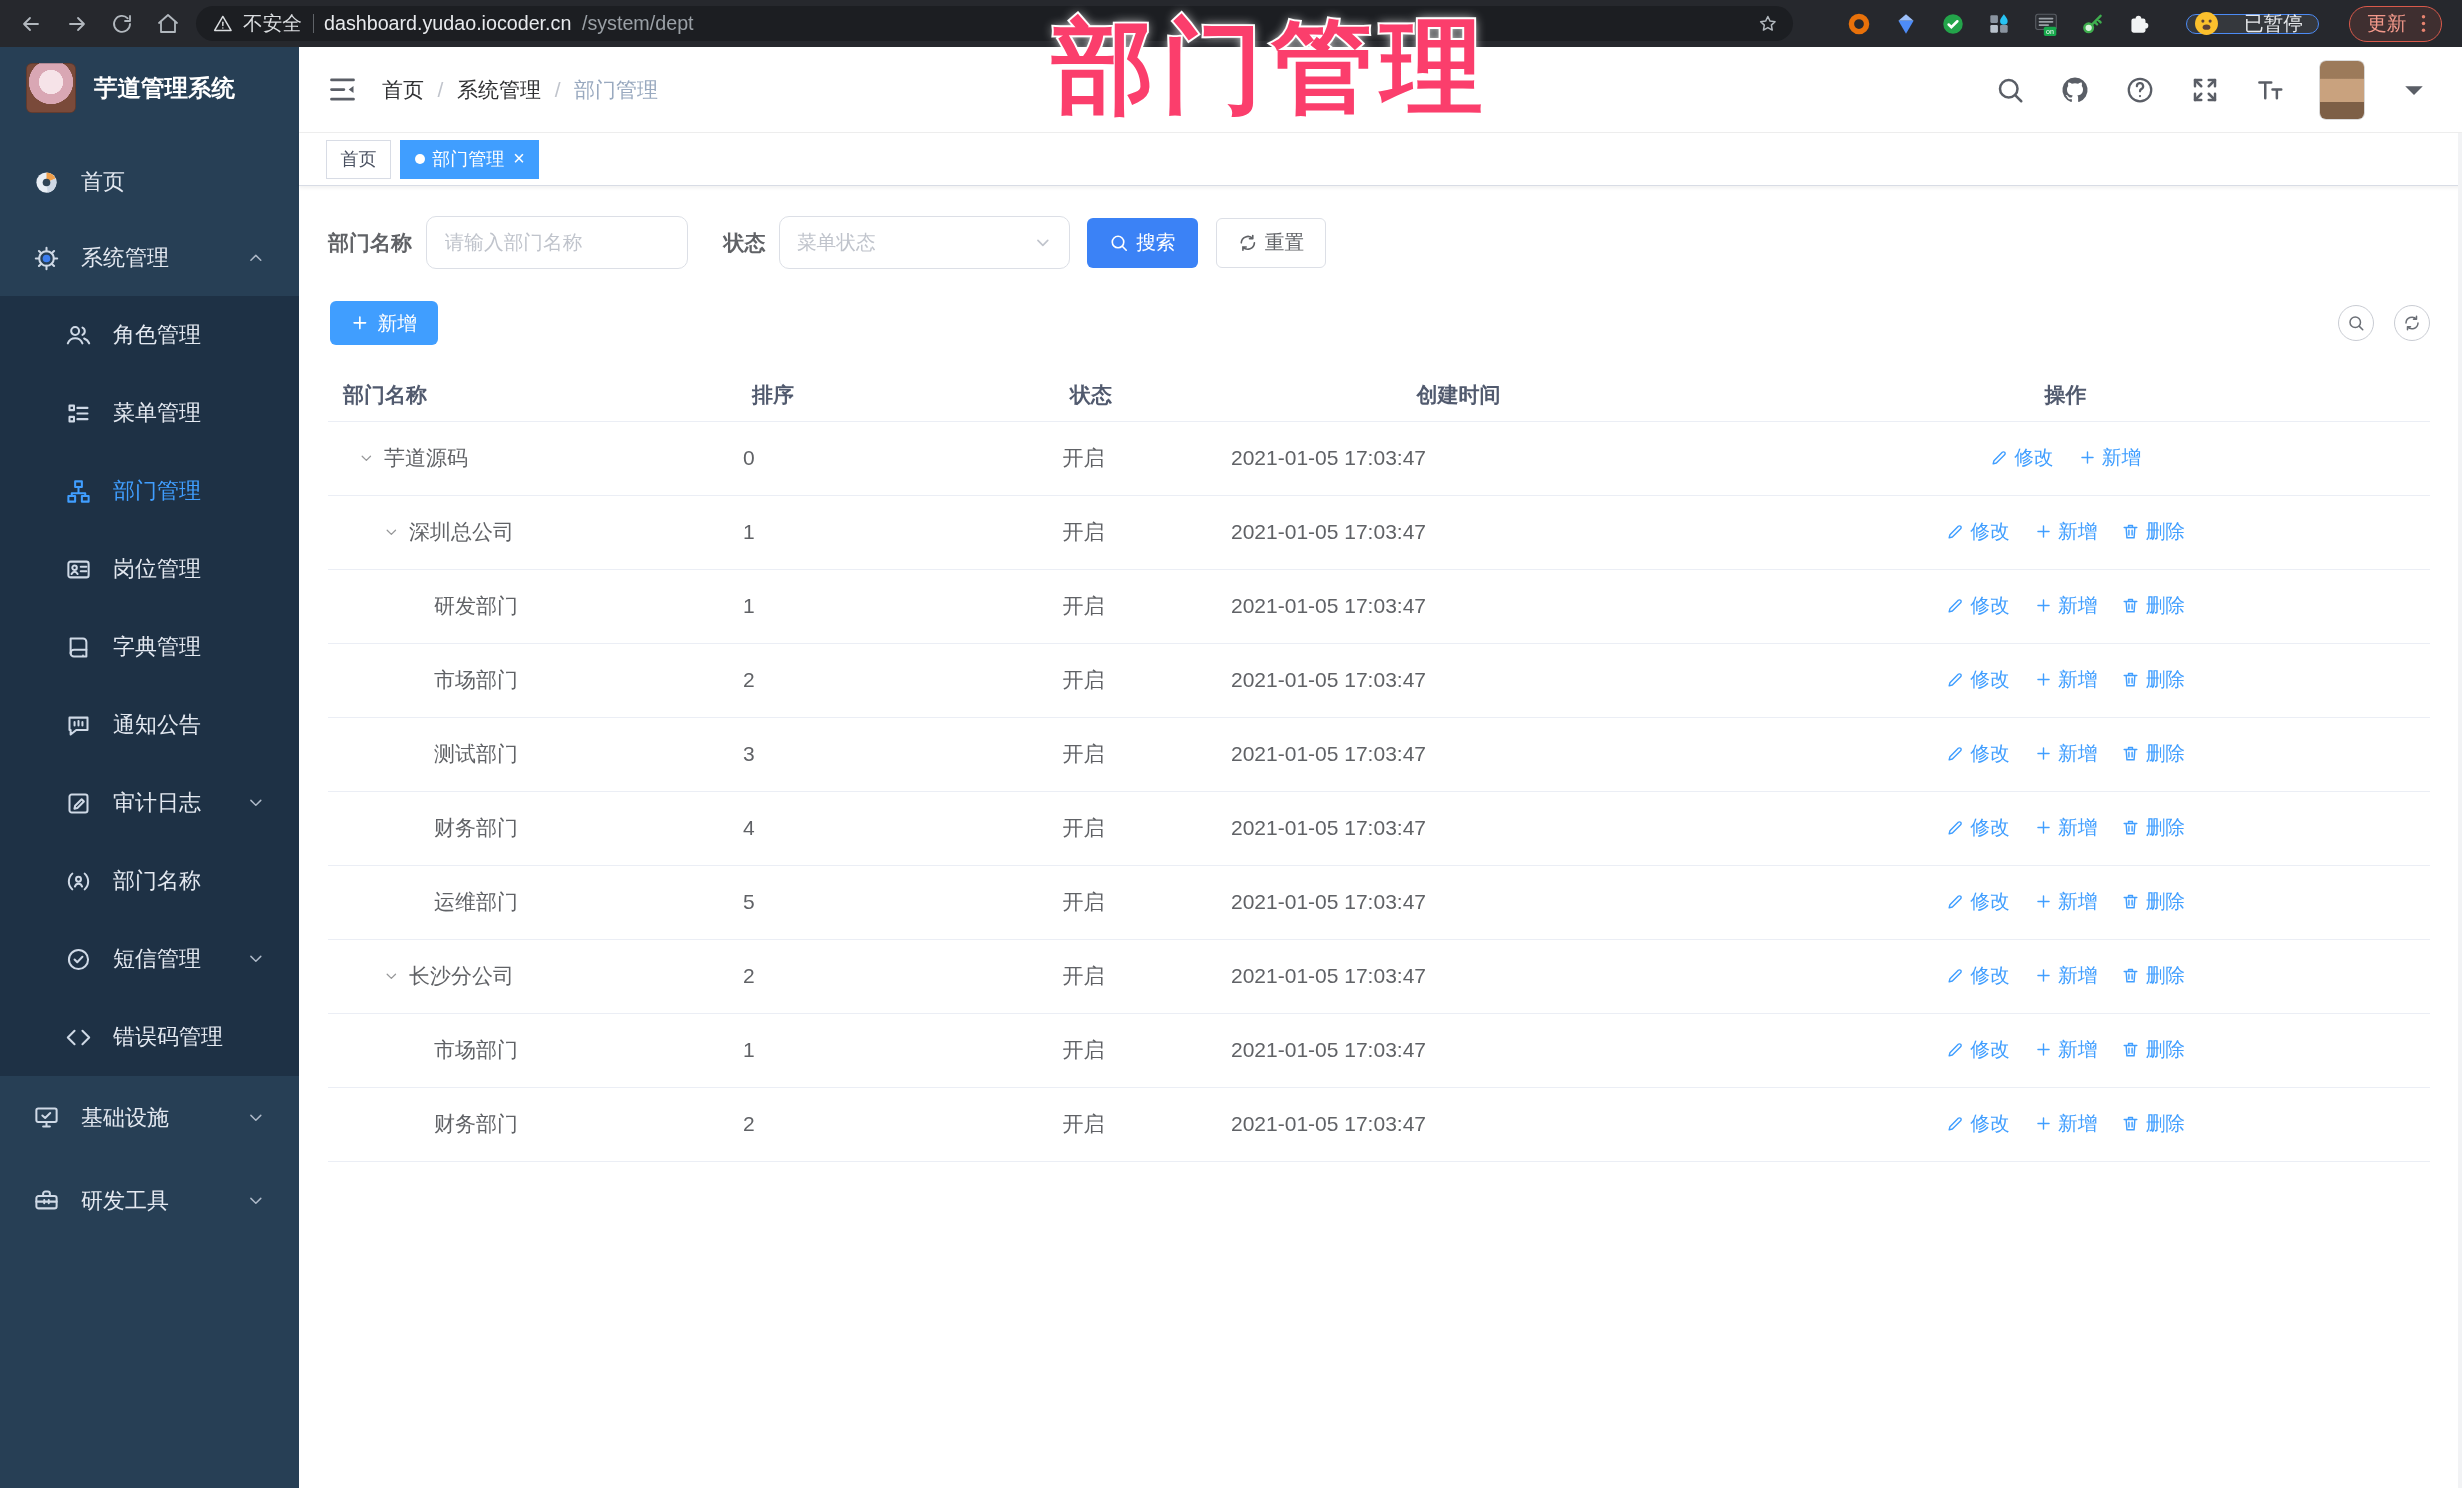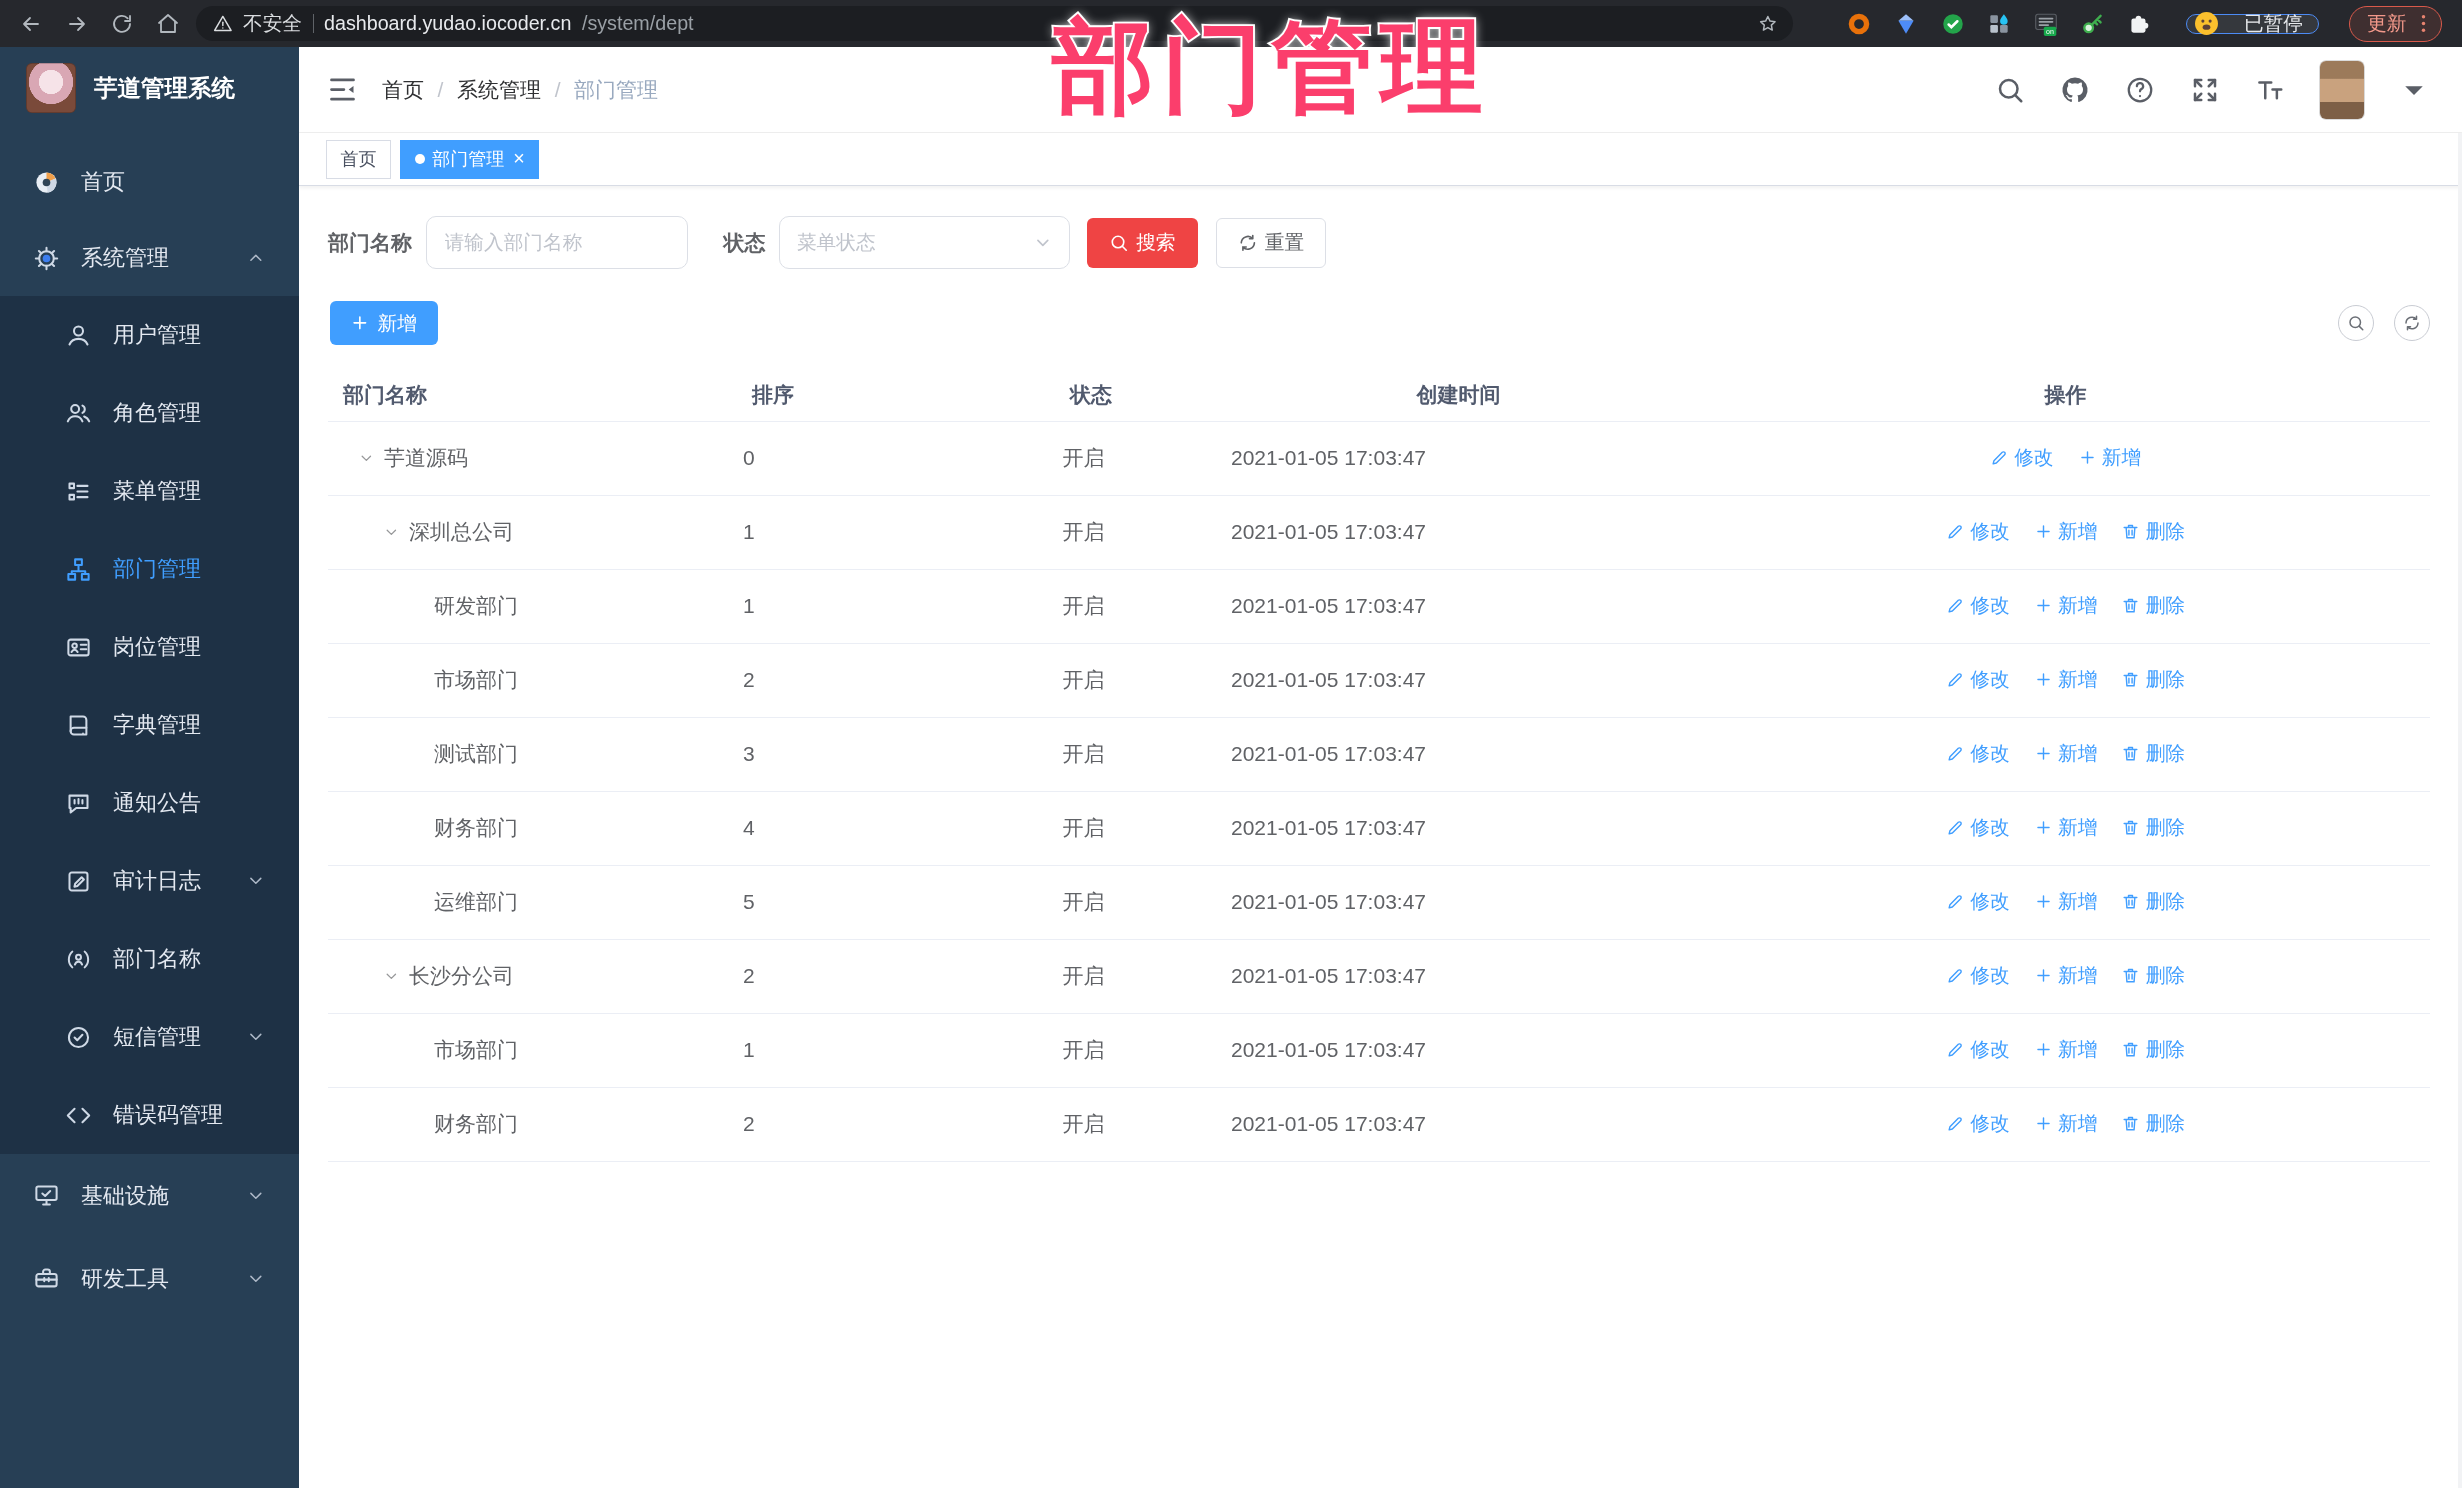--- a/index.html
+++ b/index.html
@@ -69,21 +69,21 @@
   .filter-row { display:flex; align-items:center; margin-top:10.6px; }
   .f-label { font-size:21px; font-weight:600; color:#606266; margin-right:13.6px; white-space:nowrap; }
   .f-input { width:262px; height:53px; border:0.8px solid #dcdfe6; border-radius:10px; padding:0 18px; font-size:19.7px; color:#606266; outline:none; font-family:"Liberation Sans", sans-serif; }
   .f-input::placeholder { color:#c0c4cc; }
   .f-select { width:291px; height:53px; border:0.8px solid #dcdfe6; border-radius:10px; padding:0 16.7px; display:flex; align-items:center; color:#c0c4cc; font-size:19.7px; }
   .f-select .chev { margin-left:auto; color:#c0c4cc; }
   .f-select .chev svg { width:19.7px; height:19.7px; }
   .status-label { margin-left:36px; }
   .btn { height:50px; border-radius:6px; display:flex; align-items:center; gap:7.6px; font-size:19.7px; padding:0 21px; border:0.8px solid transparent; cursor:default; }
   .btn .icon svg { width:19.7px; height:19.7px; }
-  .btn-search { background:#ef4444; color:#fff; margin-left:16.7px; }
+  .btn-search { background:#3b82f6; color:#fff; margin-left:16.7px; }
   .btn-reset { background:#fff; border-color:#dcdfe6; color:#606266; margin-left:18px; }
   .toolbar-row { display:flex; align-items:center; margin-top:32px; }
   .btn-add { height:44px; background:#409EFF; color:#fff; padding:0 19.7px; margin-left:1.5px; }
   .mini-group { margin-left:auto; display:flex; gap:19.7px; }
   .circle-btn { width:36px; height:36px; border-radius:50%; border:0.8px solid #c9ccd3; color:#6b6f76; display:flex; align-items:center; justify-content:center; background:#fff; }
   .circle-btn svg { width:18px; height:18px; }
 
   
   table { width:100%; border-collapse:collapse; margin-top:23px; table-layout:fixed; }
   col.c0{width:409px} col.c1{width:318px} col.c2{width:161px} col.c3{width:485px} col.c4{width:auto}
@@ -250,29 +250,20 @@
           <span class="icon chev">
             <svg viewBox="0 0 24 24" fill="none" stroke="currentColor" stroke-width="1.8" stroke-linecap="round" stroke-linejoin="round">
               <path d="M6 15l6-6 6 6"></path>
             </svg>
           </span>
         </div>
         <div class="submenu">
           <div class="menu-item">
             <span class="icon ">
               <svg viewBox="0 0 24 24" fill="none" stroke="currentColor" stroke-width="1.8" stroke-linecap="round" stroke-linejoin="round">
-                <circle cx="12" cy="8" r="4"></circle>
-                <path d="M4 20c1.5-3.5 4.5-5 8-5s6.5 1.5 8 5"></path>
-              </svg>
-            </span>
-            <span>用户管理</span>
-          </div>
-          <div class="menu-item">
-            <span class="icon ">
-              <svg viewBox="0 0 24 24" fill="none" stroke="currentColor" stroke-width="1.8" stroke-linecap="round" stroke-linejoin="round">
                 <circle cx="9" cy="8" r="3.5"></circle>
                 <path d="M2.5 19c1.2-3 3.6-4.5 6.5-4.5s5.3 1.5 6.5 4.5"></path>
                 <path d="M15.5 5a3.5 3.5 0 0 1 0 6.4M17 14.6c2 .7 3.6 2.1 4.5 4.4"></path>
               </svg>
             </span>
             <span>角色管理</span>
           </div>
           <div class="menu-item">
             <span class="icon ">
               <svg viewBox="0 0 24 24" fill="none" stroke="currentColor" stroke-width="1.8" stroke-linecap="round" stroke-linejoin="round">

